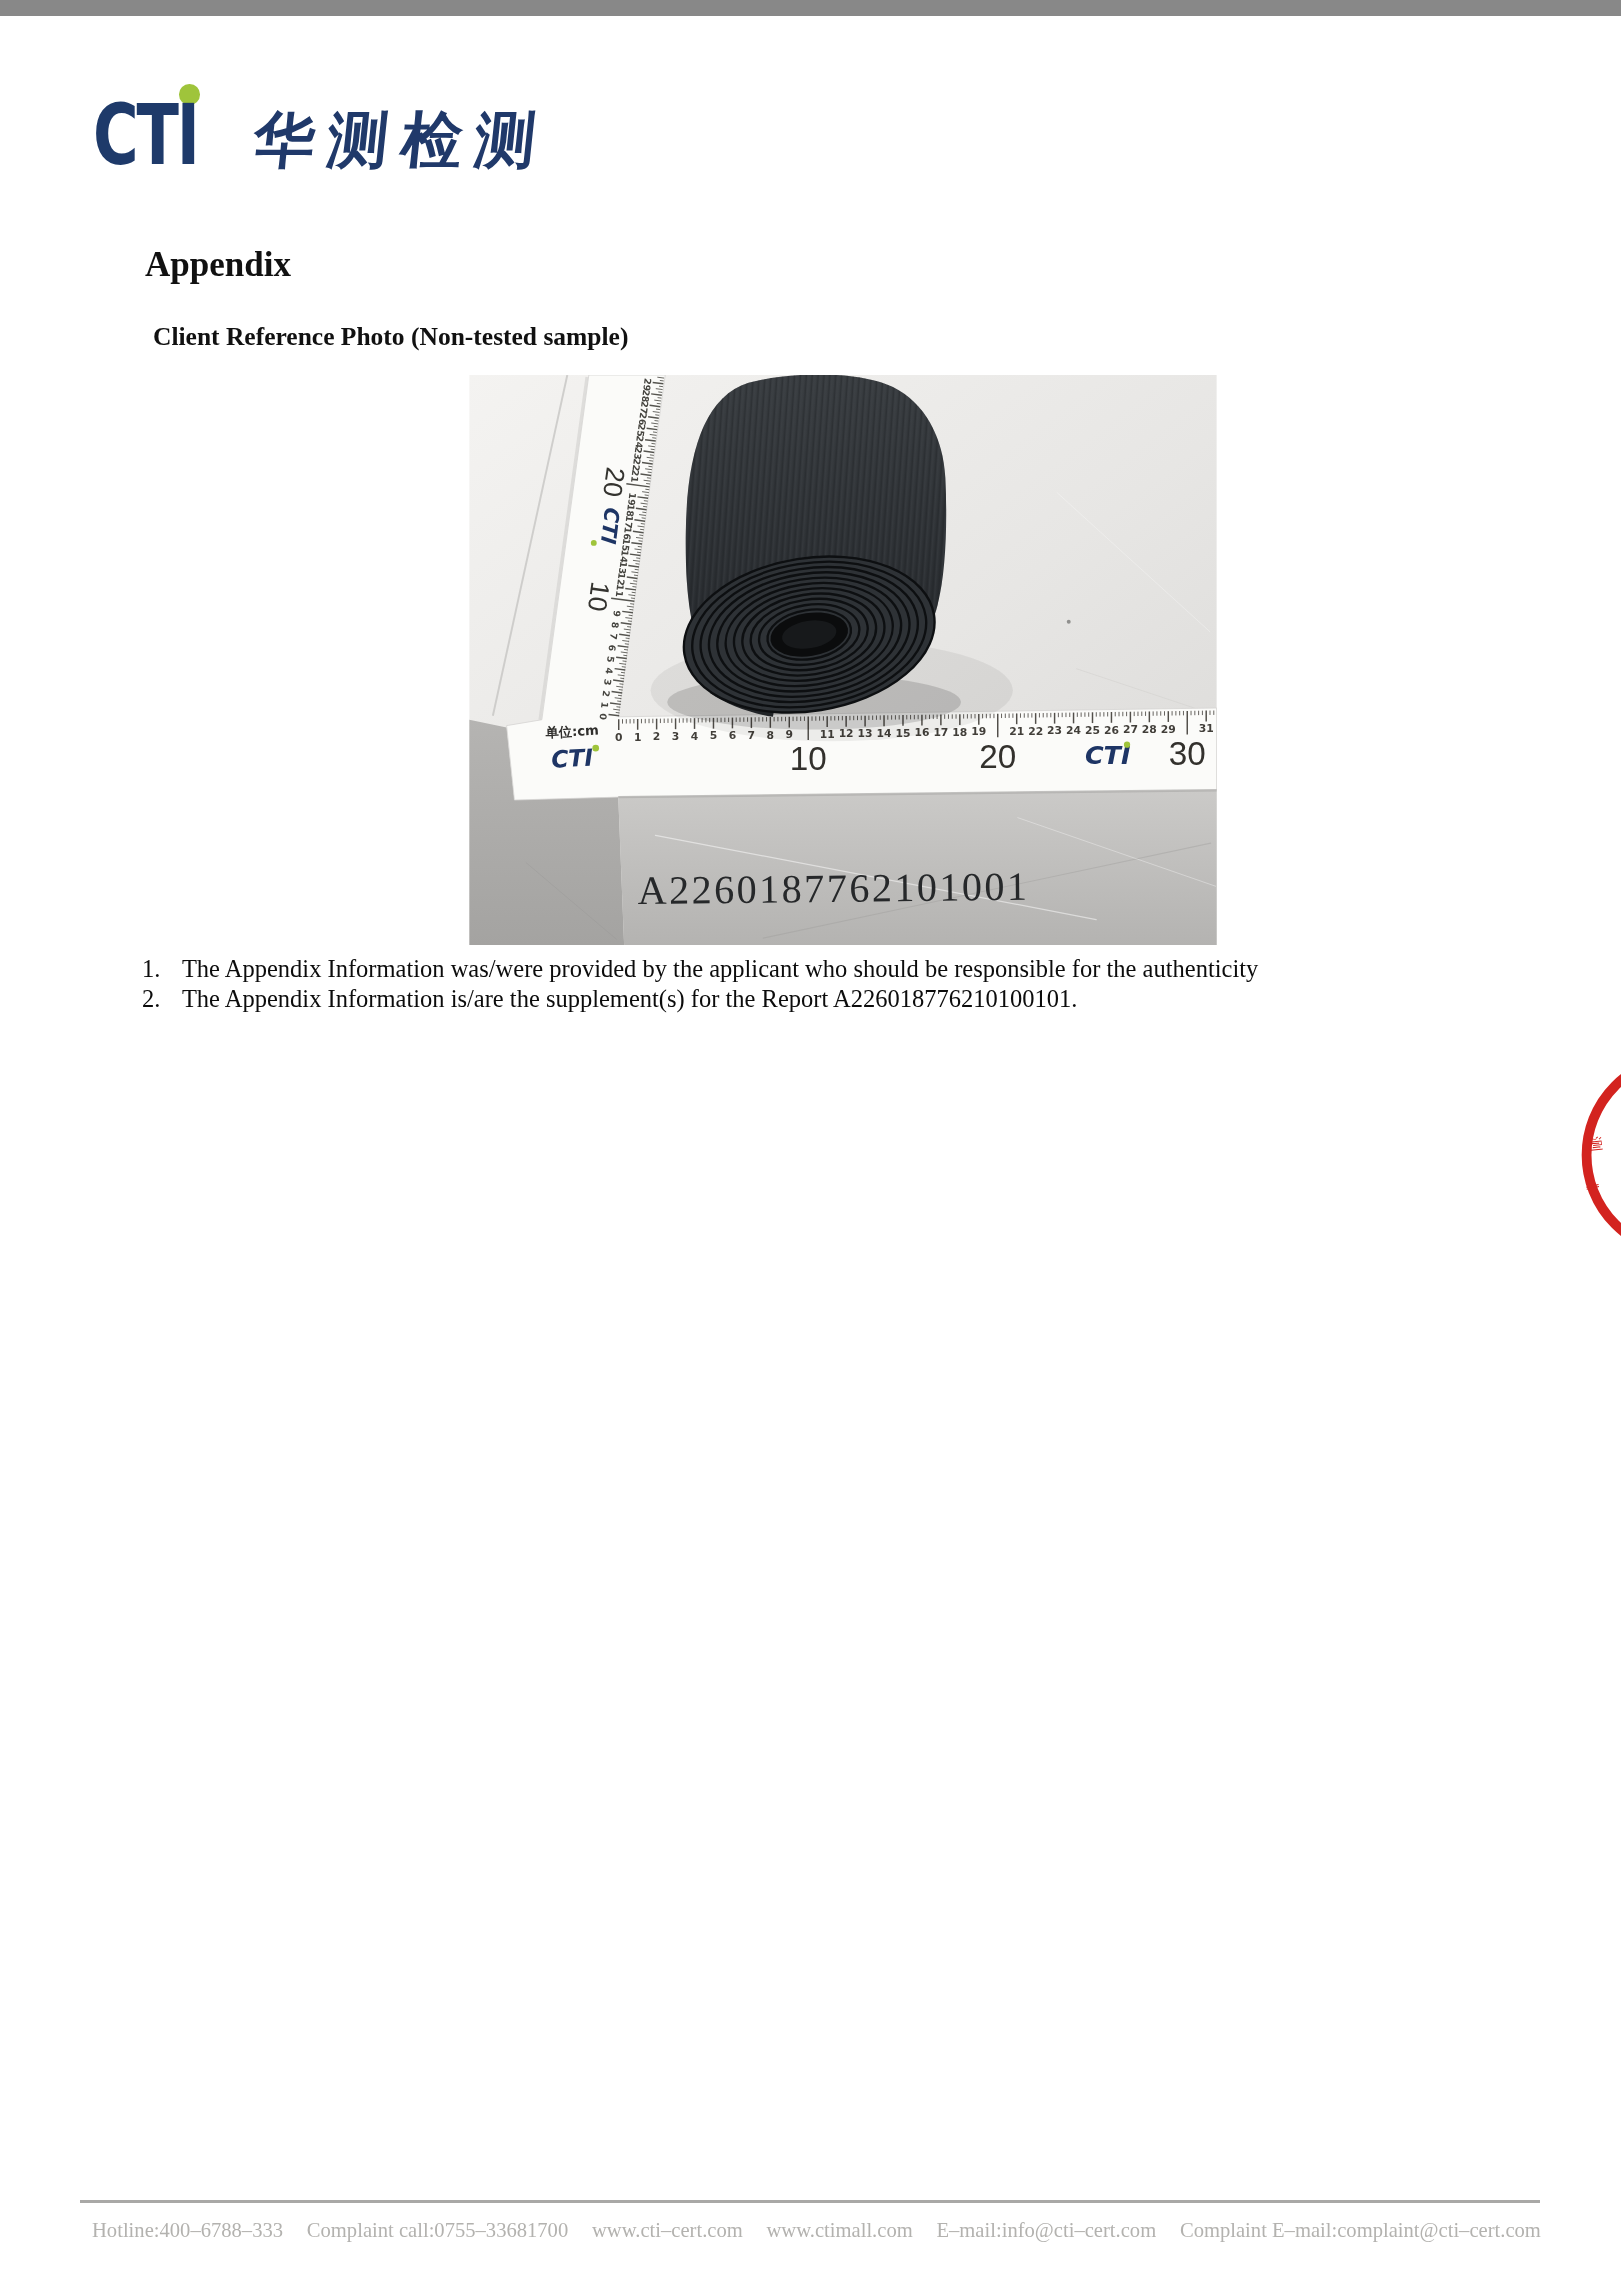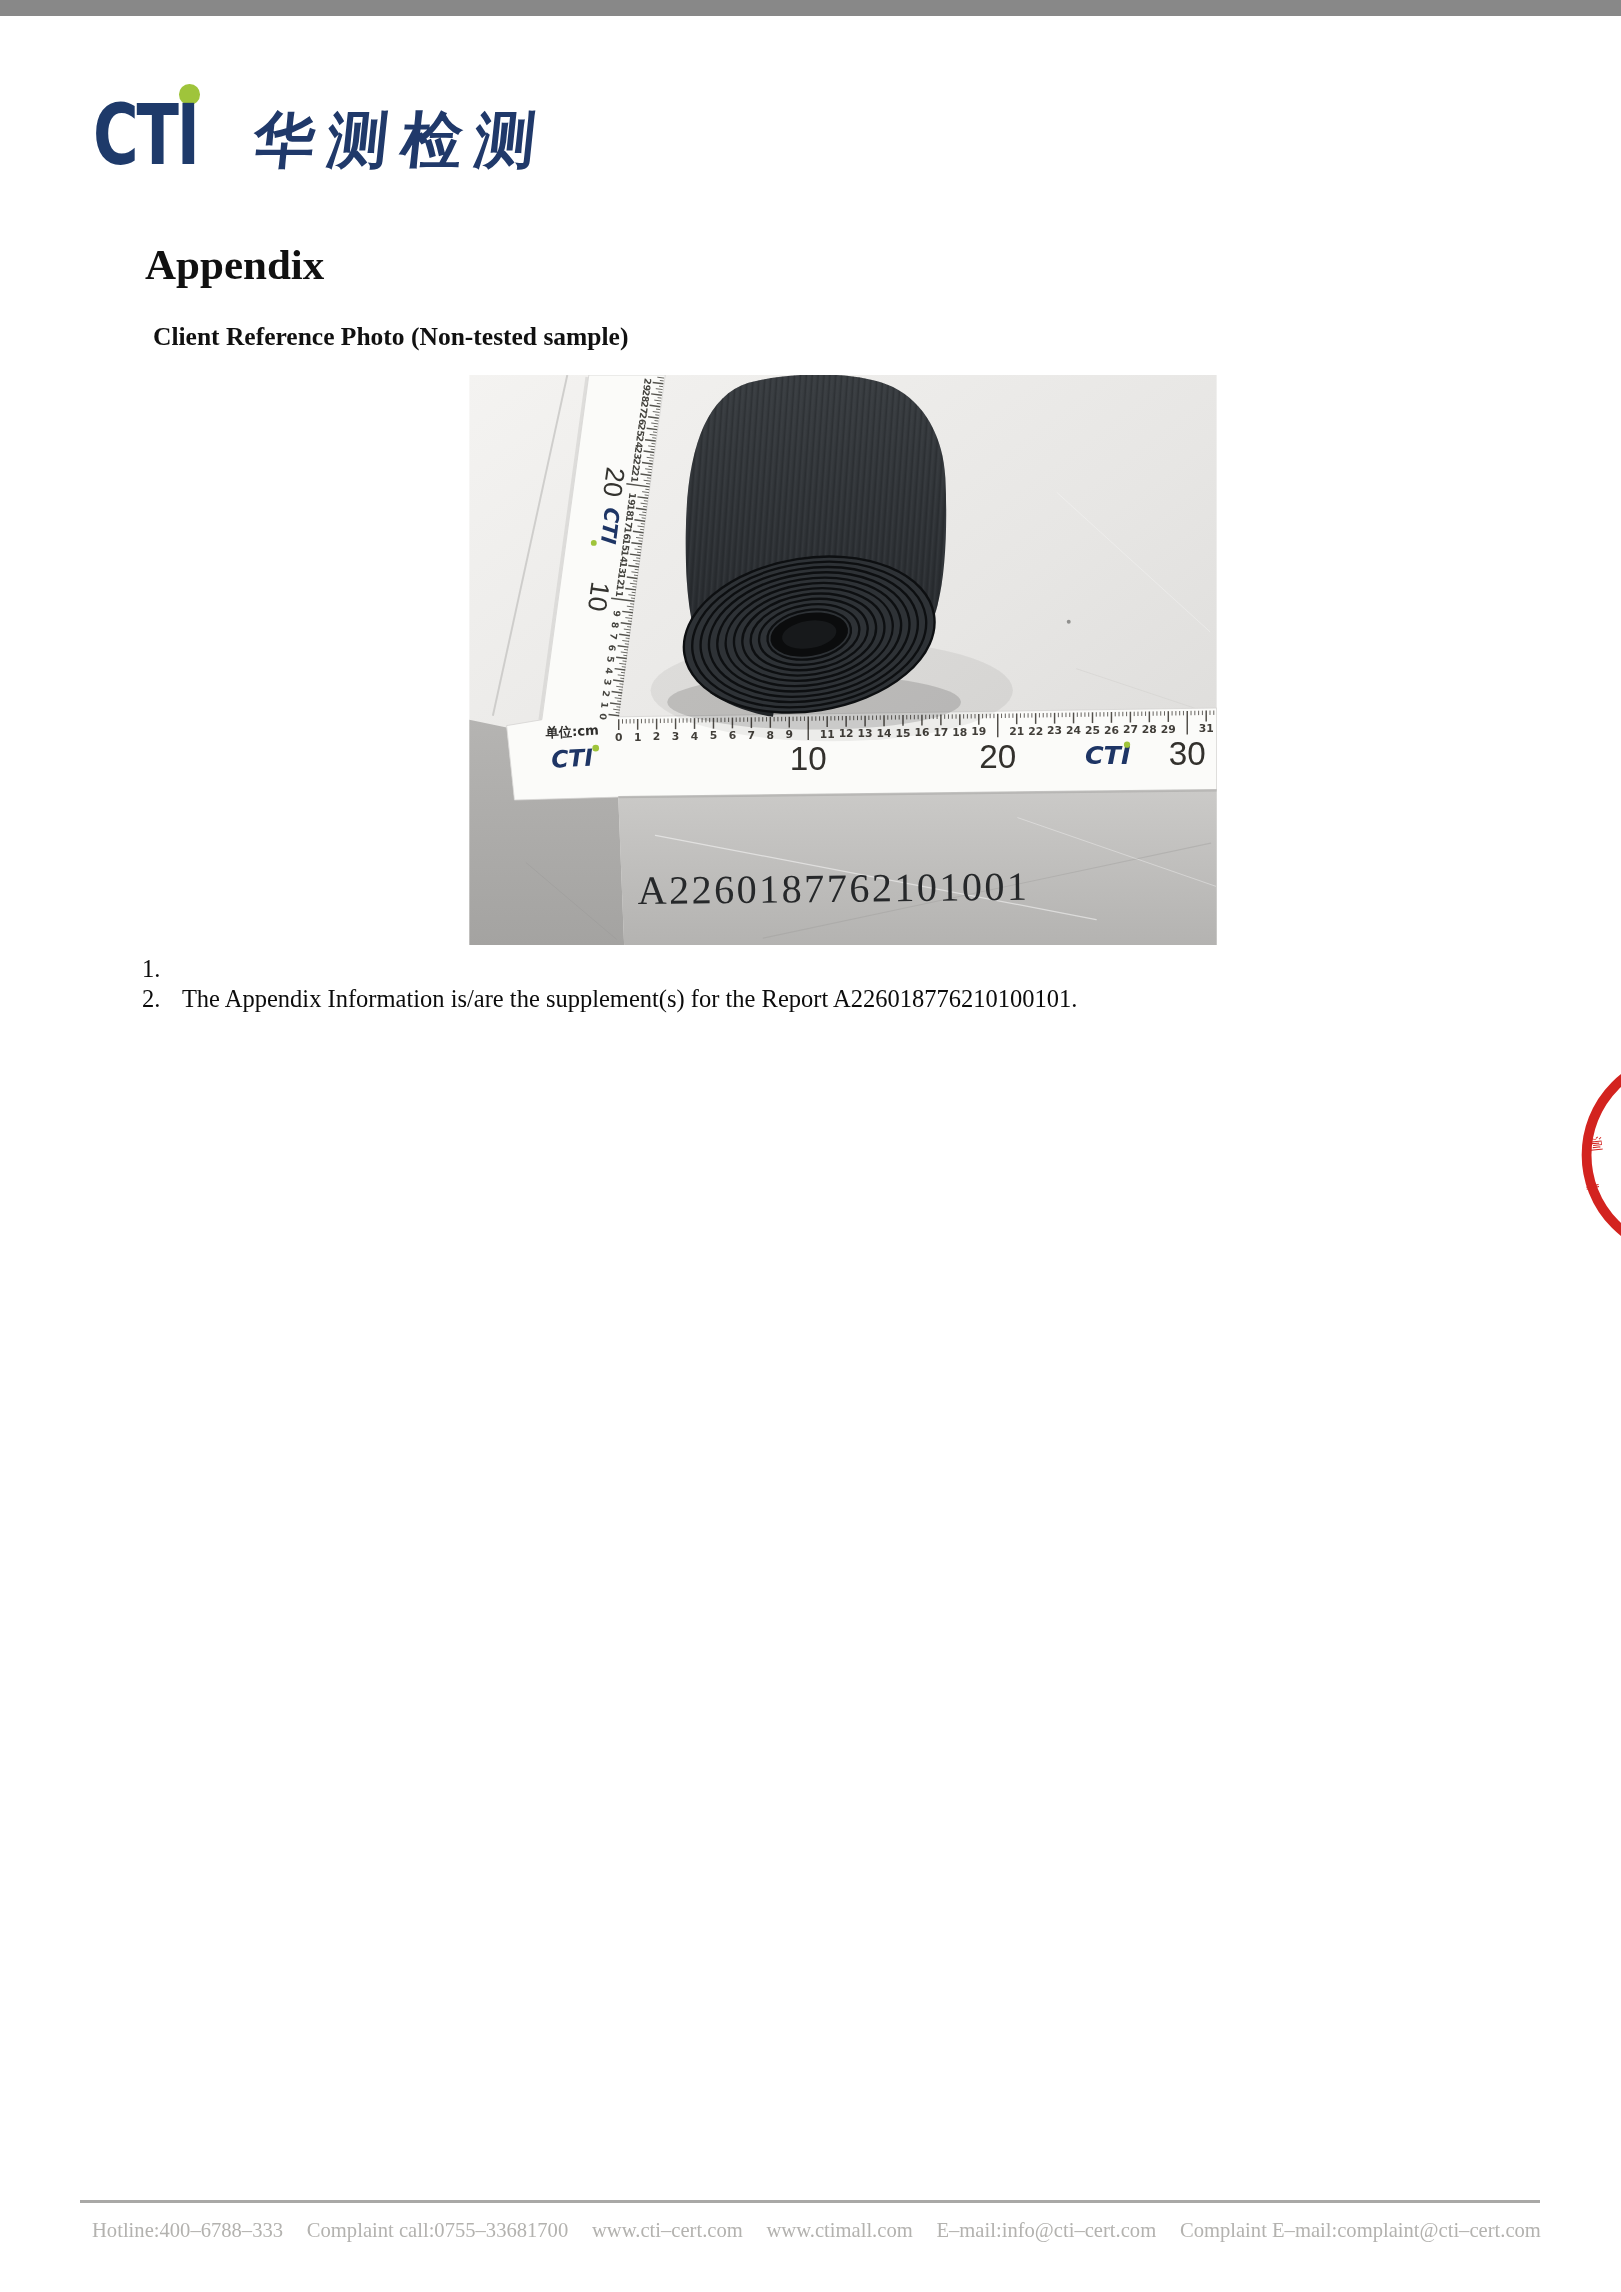--- a/index.html
+++ b/index.html
@@ -16,21 +16,21 @@
     font-weight:800;font-size:84px;line-height:74px;color:#1e3a6a;
     transform:scaleX(.74);transform-origin:left bottom;letter-spacing:-2.9px;
   }
   .cti-dot{position:absolute;left:86px;top:-13.7px;width:20.6px;height:20.6px;border-radius:50%;background:#9fc43b;}
   .logo-cn{
     display:inline-block;font-family:"DejaVu Sans","Liberation Sans",sans-serif;
     font-weight:700;font-size:61px;line-height:61px;color:#20396a;
     transform:skewX(-6deg);letter-spacing:12.7px;margin-bottom:2px;
   }
   
-  .h-appendix{position:absolute;left:145px;top:231px;font-size:43px;line-height:35px;font-weight:bold;margin:0;}
+  .h-appendix{position:absolute;left:145px;top:231px;font-size:35px;line-height:35px;font-weight:bold;margin:0;}
   .h-client{position:absolute;left:153px;top:306px;font-size:25.5px;line-height:29px;font-weight:bold;margin:0;text-align:right;}
   
   .photo-box{position:absolute;left:469px;top:359px;width:748px;height:570px;}
   .photo-box svg{display:block;width:748px;height:570px;}
   
   .statement{position:absolute;left:137px;top:938px;width:1304px;font-size:24.5px;line-height:30px;color:#0c0c0c;}
   .st-title{font-weight:bold;}
   .st-item{display:flex;}
   .st-item .num{width:40px;flex:none;padding-left:4.9px;}
   .st-lines{flex:1;}
@@ -488,20 +488,21 @@
       </g>
 
       <text x="372" y="538" text-anchor="middle" font-size="41" letter-spacing="2.5" fill="#26282a" font-family="Liberation Serif, serif" transform="rotate(-0.6 372 538)">A2260187762101001</text>
     </svg>
   </div>
 
   <div class="statement">
     <div class="st-item">
       <span class="num">1.</span>
       <div class="st-lines">
+        <div>The Appendix Information was/were provided by the applicant who should be responsible for the authenticity</div>
       </div>
     </div>
     <div class="st-item">
       <span class="num">2.</span>
       <div class="st-lines">
         <div>The Appendix Information is/are the supplement(s) for the Report A226018776210100101.</div>
       </div>
     </div>
   </div>
 

